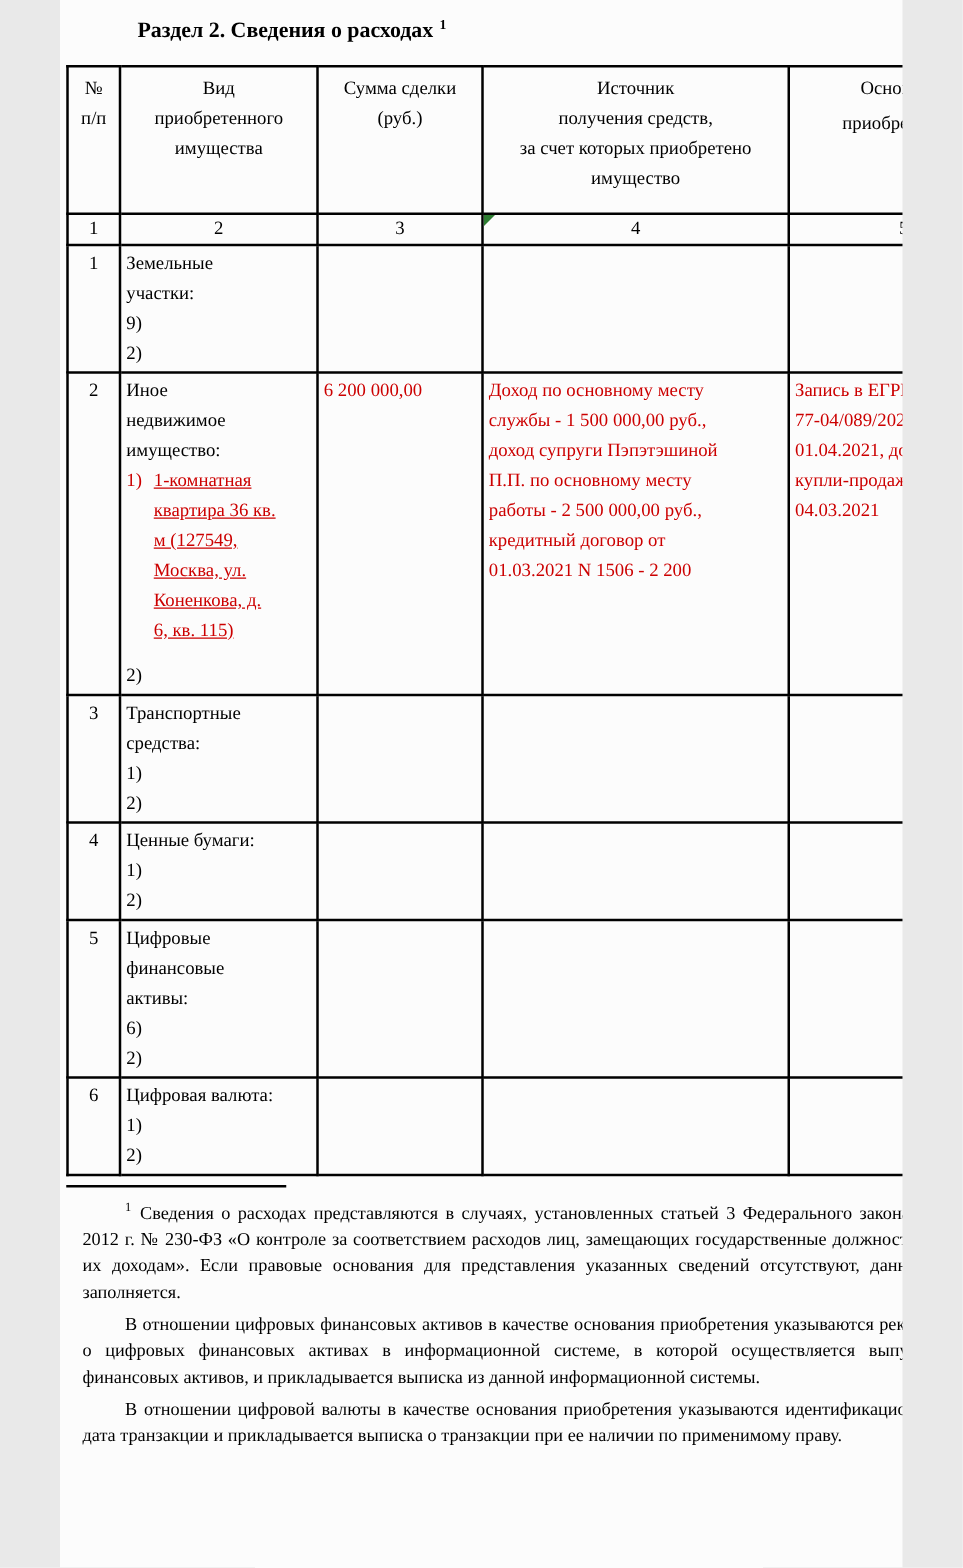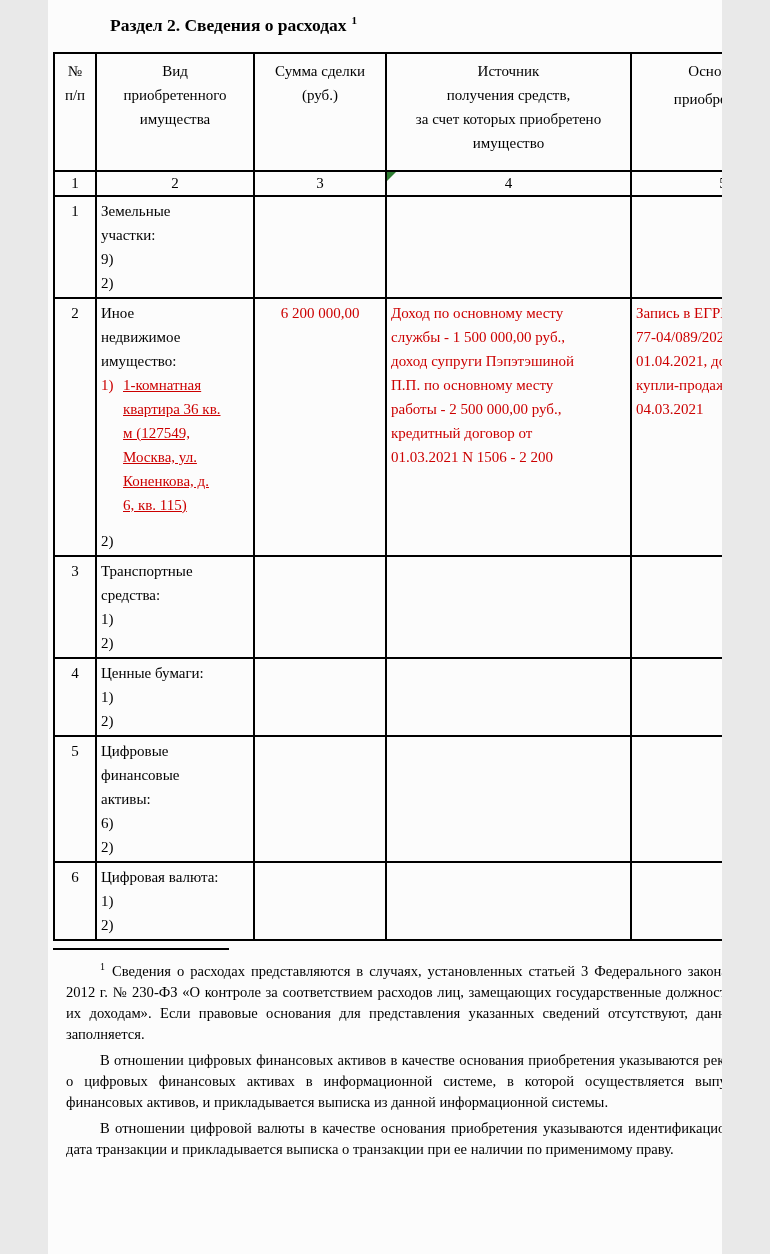--- a/index.html
+++ b/index.html
@@ -23,21 +23,21 @@
     overflow:hidden;
   }
   .pre{white-space:pre-line;}
   tr.hdr td{text-align:center; padding-top:5px;}
   tr.hdr td sup{font-size:10.5px; margin-left:4px;}
   tr.nums td{height:23px; text-align:center; padding:0; line-height:23px; position:relative;}
   td.numcol{text-align:center;}
   td.typecol{padding-left:8px;}
   .red{color:#cc0000;}
   .padtop{padding-top:76px;}
-  .sumcell{text-align:center;}
+  .sumcell{}
   .item-row{display:flex; align-items:flex-start;}
   .item-marker{flex:0 0 22px;}
   .item-text{flex:1 1 auto;text-decoration:underline;}
   .item2{margin-top:12px;}
   .corner-marker{
     position:absolute; top:0; left:0; width:0; height:0;
     border-top:9px solid #2e7d32; border-right:9px solid transparent;
   }
   .fn-sep{
     position:absolute; left:5px; top:948px; width:176px;

